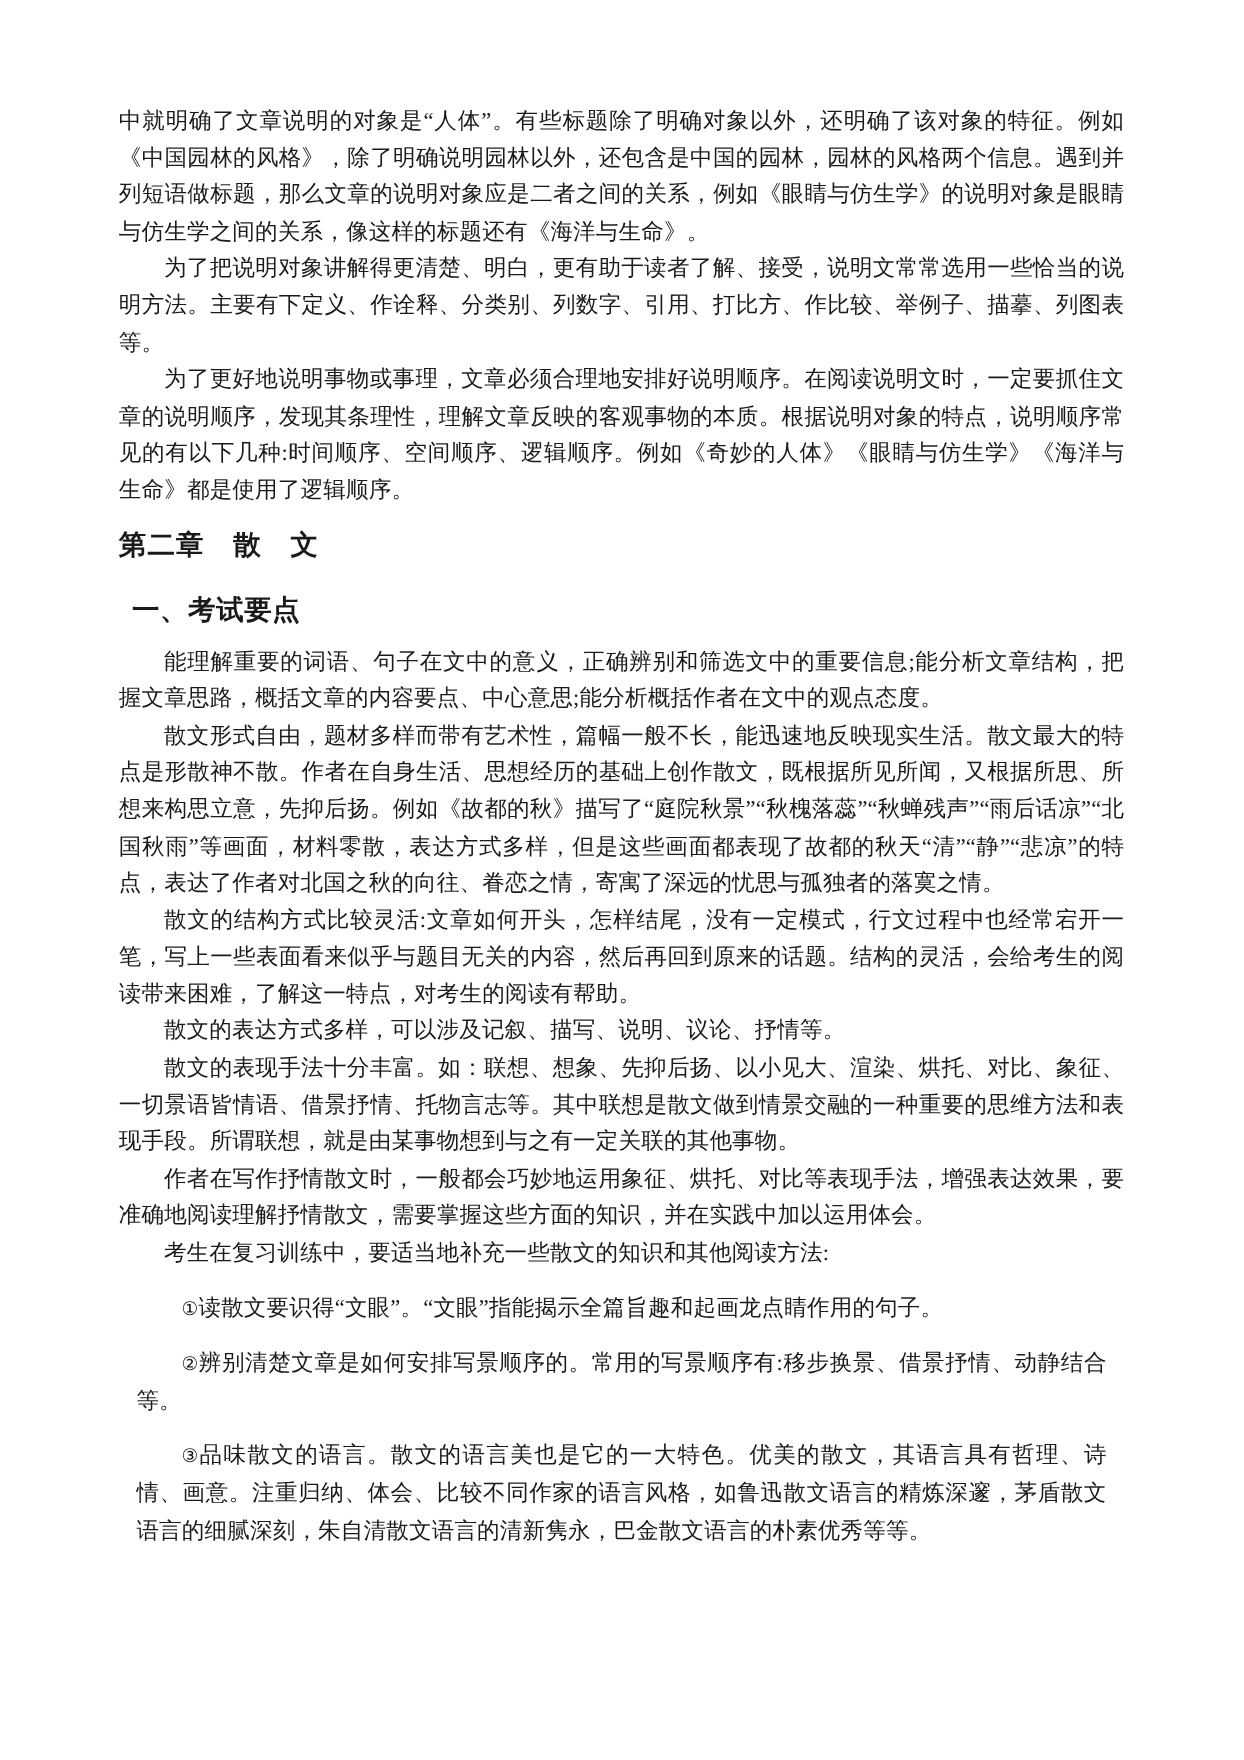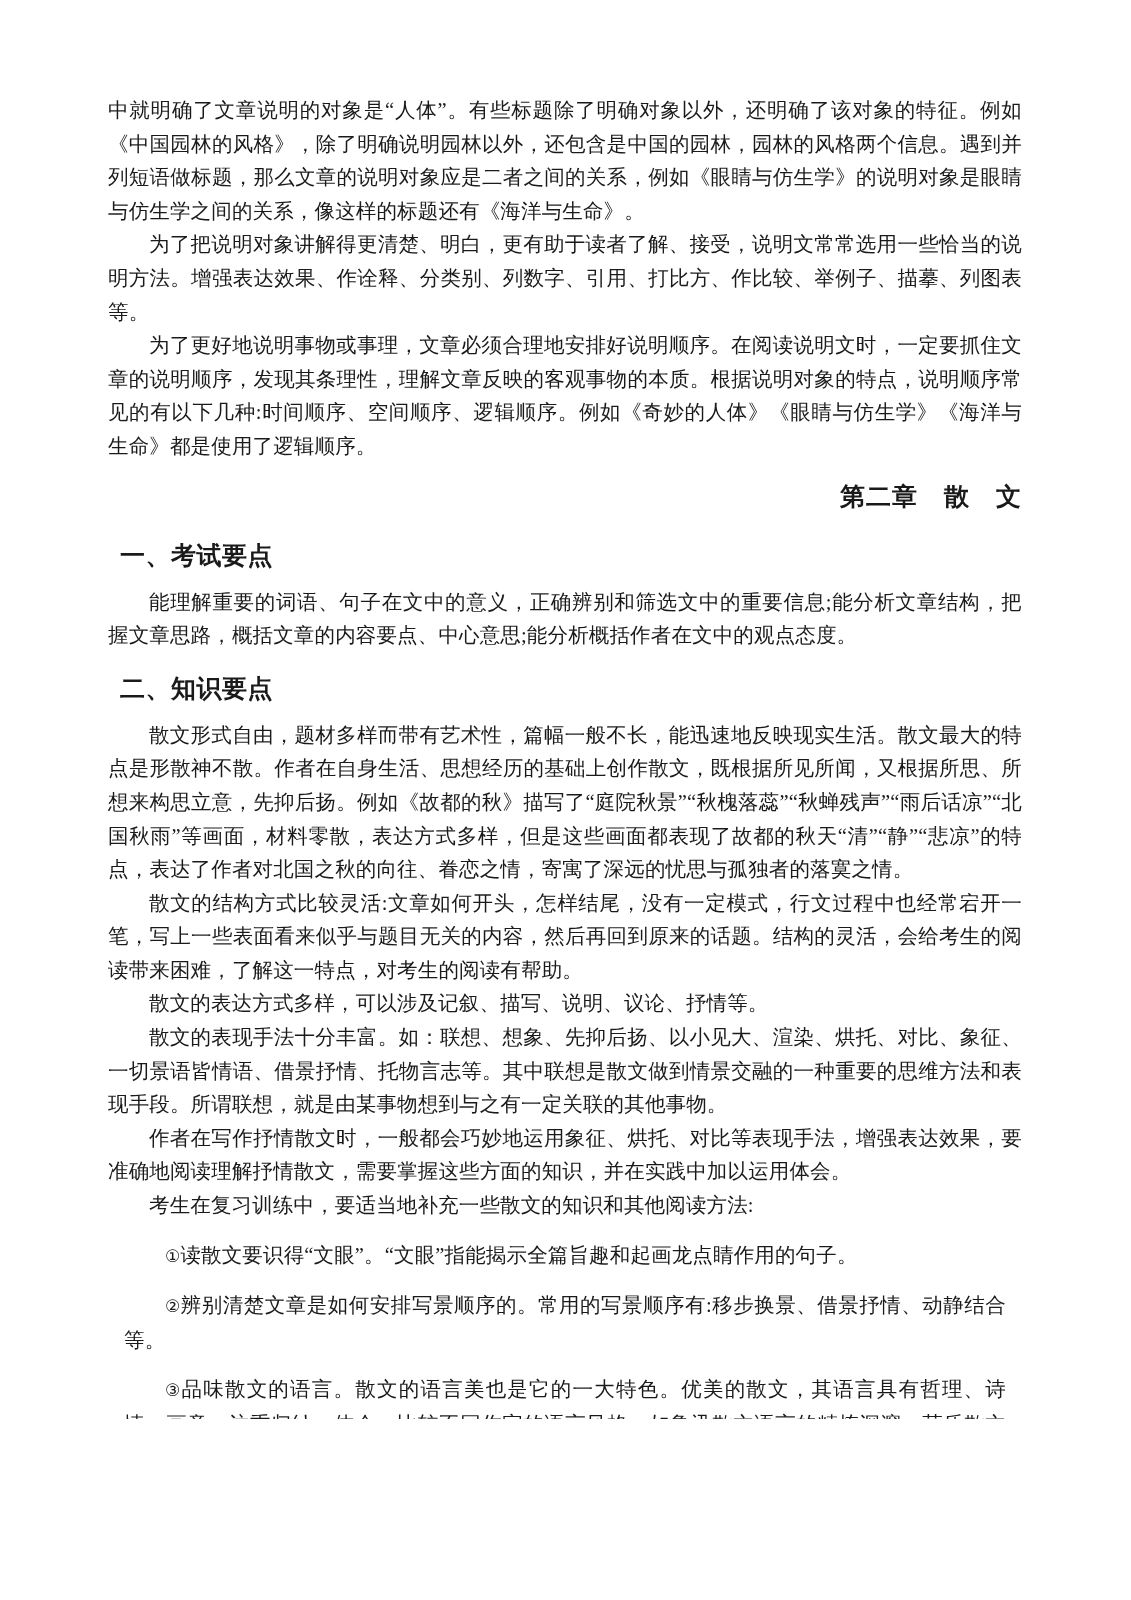--- a/index.html
+++ b/index.html
@@ -41,21 +41,21 @@
     text-indent: 2em;
   }
   .para.noindent {
     text-indent: 0;
   }
   
   .chapter-title {
     font-size: 25px;
     line-height: 46px;
     font-weight: bold;
-    text-align: right;
+    text-align: left;
     margin: 8px 0 6px 0;
     letter-spacing: 1px;
     white-space: pre;
   }
   .chapter-title.second { margin: 10px 0 4px 0; }
   .chapter-title.third  { margin: 12px 0 4px 0; }
   
   .section-heading {
     font-size: 25px;
     line-height: 44px;
@@ -101,31 +101,30 @@
   }
 </style>
 </head>
 <body>
 
 <div class="page">
   <div class="content">
 
     <p class="para noindent">中就明确了文章说明的对象是“人体”。有些标题除了明确对象以外，还明确了该对象的特征。例如《中国园林的风格》，除了明确说明园林以外，还包含是中国的园林，园林的风格两个信息。遇到并列短语做标题，那么文章的说明对象应是二者之间的关系，例如《眼睛与仿生学》的说明对象是眼睛与仿生学之间的关系，像这样的标题还有《海洋与生命》。</p>
 
-    <p class="para indent">为了把说明对象讲解得更清楚、明白，更有助于读者了解、接受，说明文常常选用一些恰当的说明方法。增强表达效果、作诠释、分类别、列数字、引用、打比方、作比较、举例子、描摹、列图表等。</p>
+    <p class="para indent">为了把说明对象讲解得更清楚、明白，更有助于读者了解、接受，说明文常常选用一些恰当的说明方法。主要有下定义、作诠释、分类别、列数字、引用、打比方、作比较、举例子、描摹、列图表等。</p>
 
     <p class="para indent">为了更好地说明事物或事理，文章必须合理地安排好说明顺序。在阅读说明文时，一定要抓住文章的说明顺序，发现其条理性，理解文章反映的客观事物的本质。根据说明对象的特点，说明顺序常见的有以下几种:时间顺序、空间顺序、逻辑顺序。例如《奇妙的人体》《眼睛与仿生学》《海洋与生命》都是使用了逻辑顺序。</p>
 
     <div class="chapter-title second">第二章　散　文</div>
 
     <div class="section-heading pad">一、考试要点</div>
 
     <p class="para indent">能理解重要的词语、句子在文中的意义，正确辨别和筛选文中的重要信息;能分析文章结构，把握文章思路，概括文章的内容要点、中心意思;能分析概括作者在文中的观点态度。</p>
 
-    <div class="section-heading pad">二、知识要点</div>
 
     <p class="para indent">散文形式自由，题材多样而带有艺术性，篇幅一般不长，能迅速地反映现实生活。散文最大的特点是形散神不散。作者在自身生活、思想经历的基础上创作散文，既根据所见所闻，又根据所思、所想来构思立意，先抑后扬。例如《故都的秋》描写了“庭院秋景”“秋槐落蕊”“秋蝉残声”“雨后话凉”“北国秋雨”等画面，材料零散，表达方式多样，但是这些画面都表现了故都的秋天“清”“静”“悲凉”的特点，表达了作者对北国之秋的向往、眷恋之情，寄寓了深远的忧思与孤独者的落寞之情。</p>
 
     <p class="para indent">散文的结构方式比较灵活:文章如何开头，怎样结尾，没有一定模式，行文过程中也经常宕开一笔，写上一些表面看来似乎与题目无关的内容，然后再回到原来的话题。结构的灵活，会给考生的阅读带来困难，了解这一特点，对考生的阅读有帮助。</p>
 
     <p class="para indent">散文的表达方式多样，可以涉及记叙、描写、说明、议论、抒情等。</p>
 
     <p class="para indent">散文的表现手法十分丰富。如：联想、想象、先抑后扬、以小见大、渲染、烘托、对比、象征、一切景语皆情语、借景抒情、托物言志等。其中联想是散文做到情景交融的一种重要的思维方法和表现手段。所谓联想，就是由某事物想到与之有一定关联的其他事物。</p>
 
     <p class="para indent">作者在写作抒情散文时，一般都会巧妙地运用象征、烘托、对比等表现手法，增强表达效果，要准确地阅读理解抒情散文，需要掌握这些方面的知识，并在实践中加以运用体会。</p>

